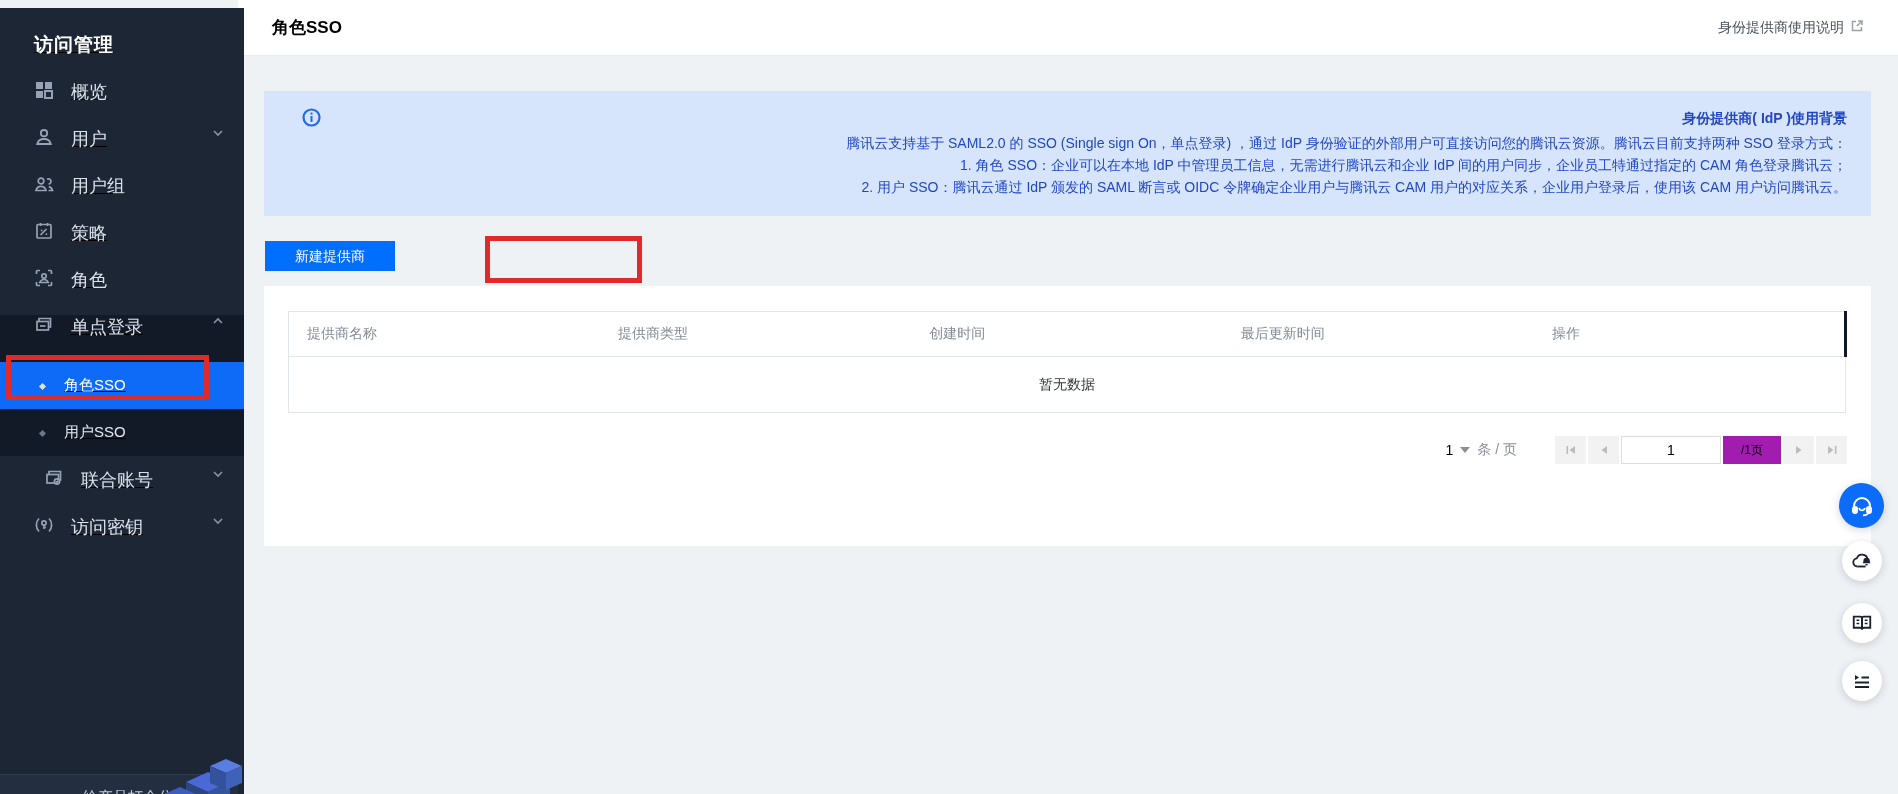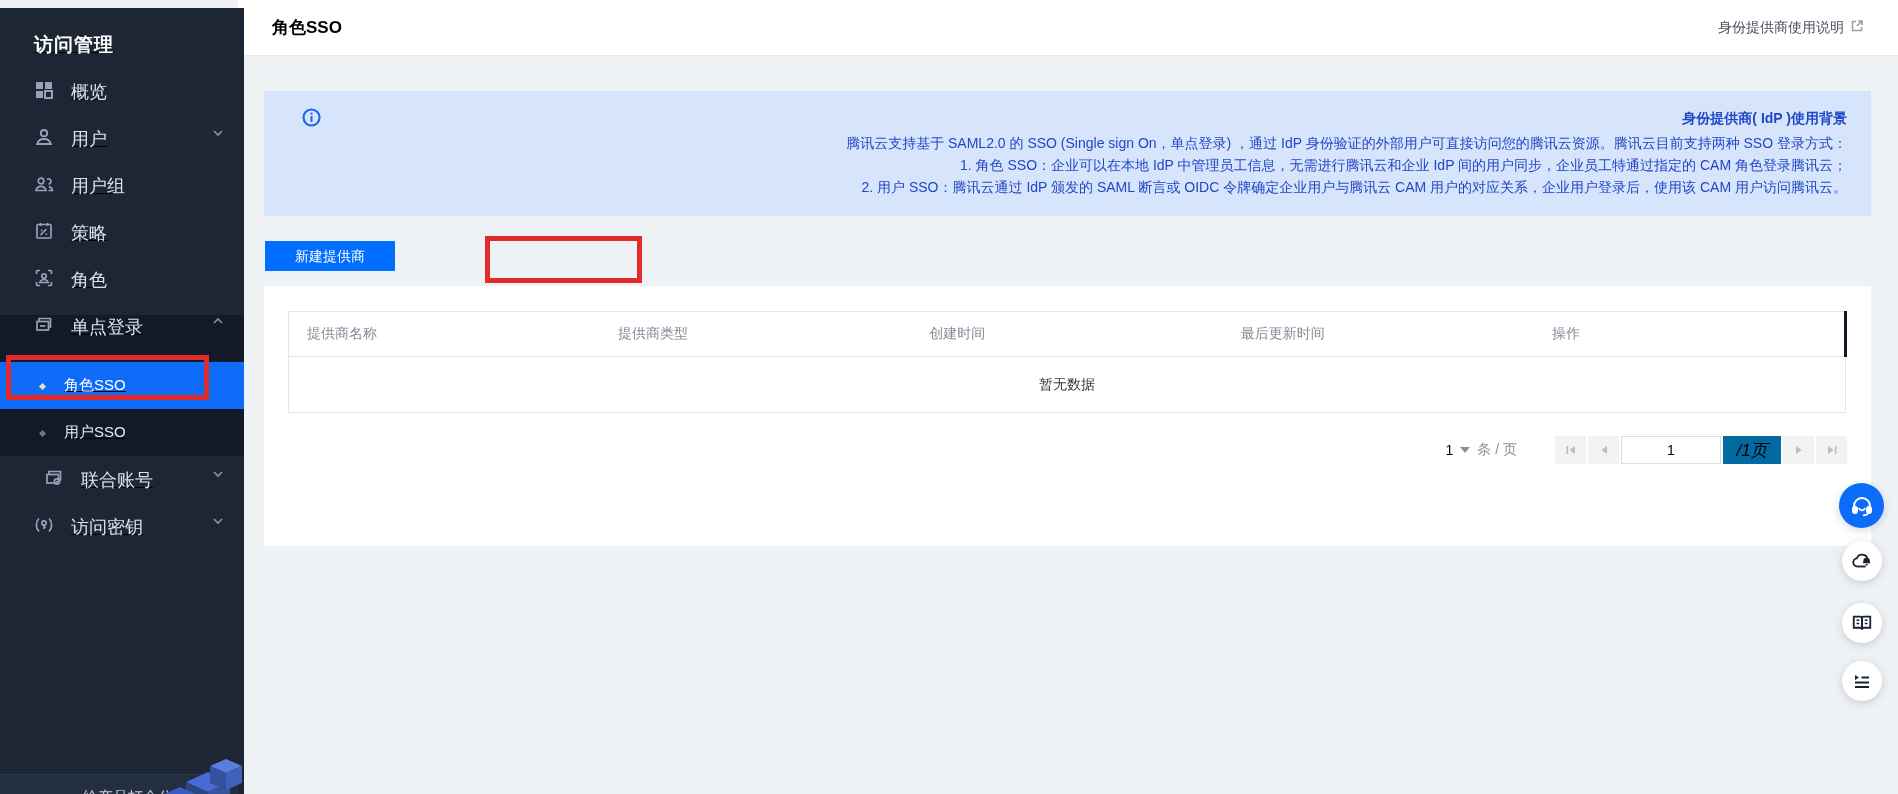--- a/index.html
+++ b/index.html
@@ -61,22 +61,22 @@
     font-size:14px; color:#8a9099; }
   .page-size { display:flex; align-items:center; gap:7px; cursor:pointer; }
   .page-size .num { color:#000000; }
   .caret-down { width:0; height:0; border-left:5px solid transparent; border-right:5px solid transparent;
     border-top:6px solid #8a9099; }
   .pager { display:flex; gap:2px; margin-left:38px; }
   .pager-btn { width:31px; height:28px; background:#f2f2f2; display:flex; align-items:center;
     justify-content:center; color:#bcbcbc; cursor:pointer; }
   .pager-input { width:100px; height:28px; border:1px solid #dddddd; background:#fff;
     text-align:center; font-size:14px; color:#000; font-family:inherit; }
-  .pager-label { width:58px; height:28px; background:#0369a1; color:#000;
-    display:flex; align-items:center; justify-content:center; font-size:17px;font-style:italic; }
+  .pager-label { width:58px; height:28px; background:#a21caf; color:#000;
+    display:flex; align-items:center; justify-content:center; font-size:12px; }
 
   
   .fab { position:absolute; border-radius:50%; background:#ffffff;
     box-shadow:0 2px 8px rgba(20,30,50,.18); display:flex; align-items:center;
     justify-content:center; z-index:20; cursor:pointer; color:#1a2230; }
   .fab.blue { background:#0b6cf9; color:#ffffff; }
   #fab-support { left:1839px; top:483px; width:45px; height:45px; }
   #fab-cloud   { left:1842px; top:541px; width:40px; height:40px; }
   #fab-docs    { left:1842px; top:603px; width:40px; height:40px; }
   #fab-menu    { left:1842px; top:661px; width:40px; height:40px; }

